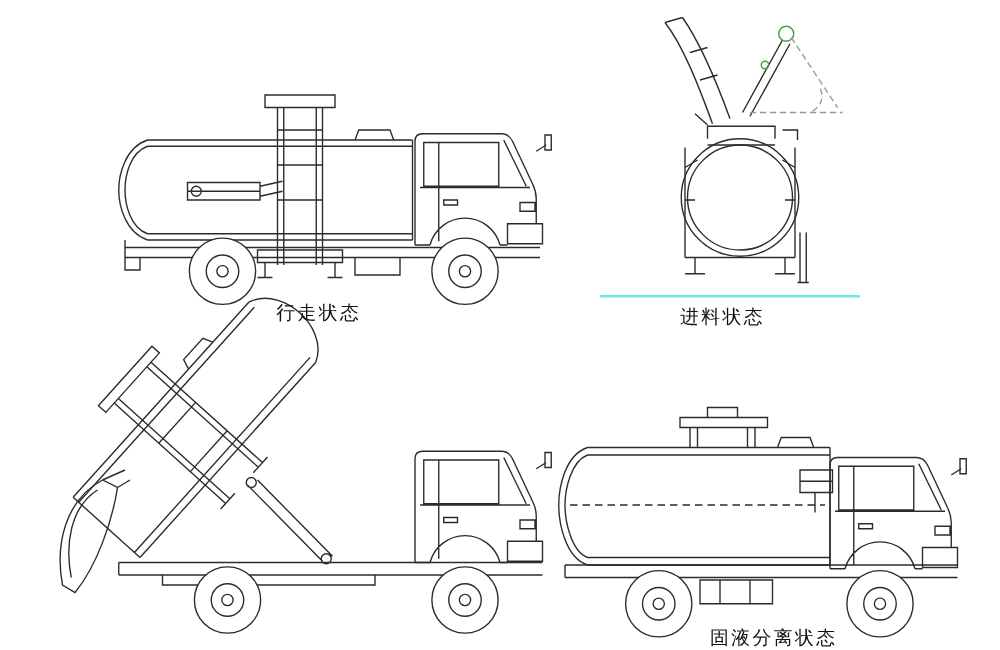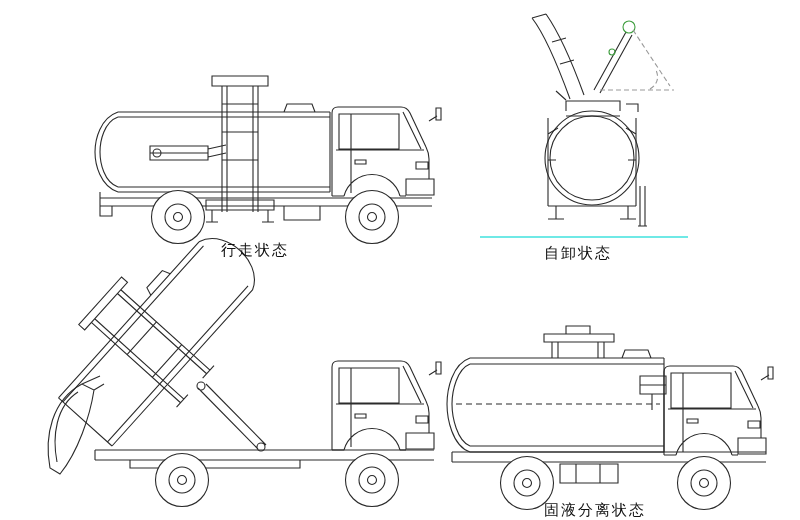--- a/index.html
+++ b/index.html
@@ -11,21 +11,21 @@
     position:absolute;
     font-size:15px;
     color:#111;
     letter-spacing:2px;
     text-align:center;
     font-family:"Liberation Sans", sans-serif;
   }
   .lbl-traveling  { left:185px; top:241px; width:140px; }
   .lbl-feeding    { left:508px; top:244px; width:140px; }
   .lbl-dumping    { left:182px; top:501px; width:140px; }
-  .lbl-separation { left:520px; top:501px; width:150px; }
+  .lbl-separation { left:520px; top:501px; width:150px;text-align:right; }
 </style>
 </head>
 <body>
 
 <div class="stage">
 
   <svg width="800" height="520" viewBox="0 0 800 520">
     <defs>
       <g id="wheel" fill="#fff">
         <circle r="26.5"></circle>
@@ -144,16 +144,16 @@
       <path d="
         M452,452 H766 M452,462 H766 M452,452 V462
         M560,464 H618 V483 H560 Z M576,464 V483 M600,464 V483"></path>
       <use href="#cab" transform="translate(332,259)"></use>
       <use href="#wheel" x="527" y="483"></use>
       <use href="#wheel" x="704" y="483"></use>
     </g>
   </svg>
 
   <div class="view-label lbl-traveling">行走状态</div>
-  <div class="view-label lbl-feeding">自卸状态</div>
+  <div class="view-label lbl-feeding">进料状态</div>
   <div class="view-label lbl-separation">固液分离状态</div>
 
 </div>
 
 </body></html>

